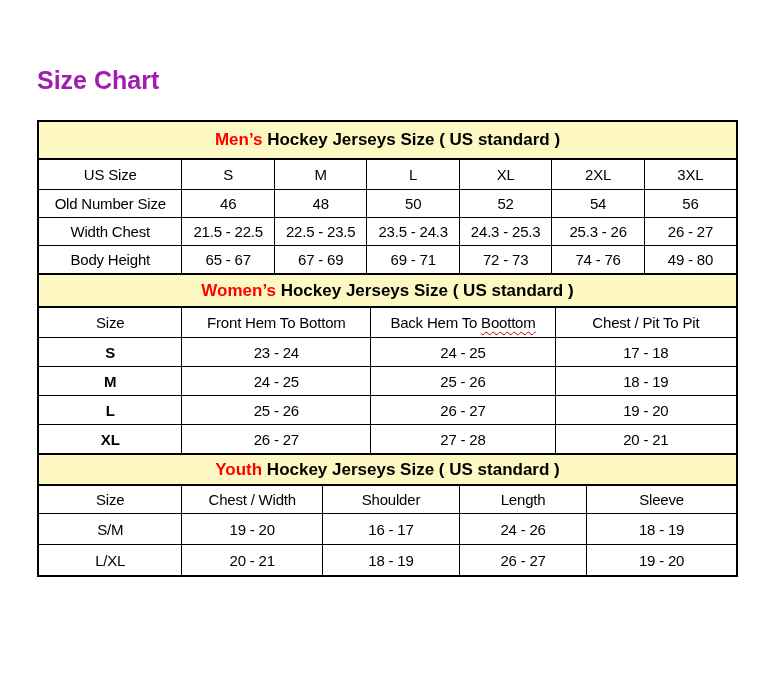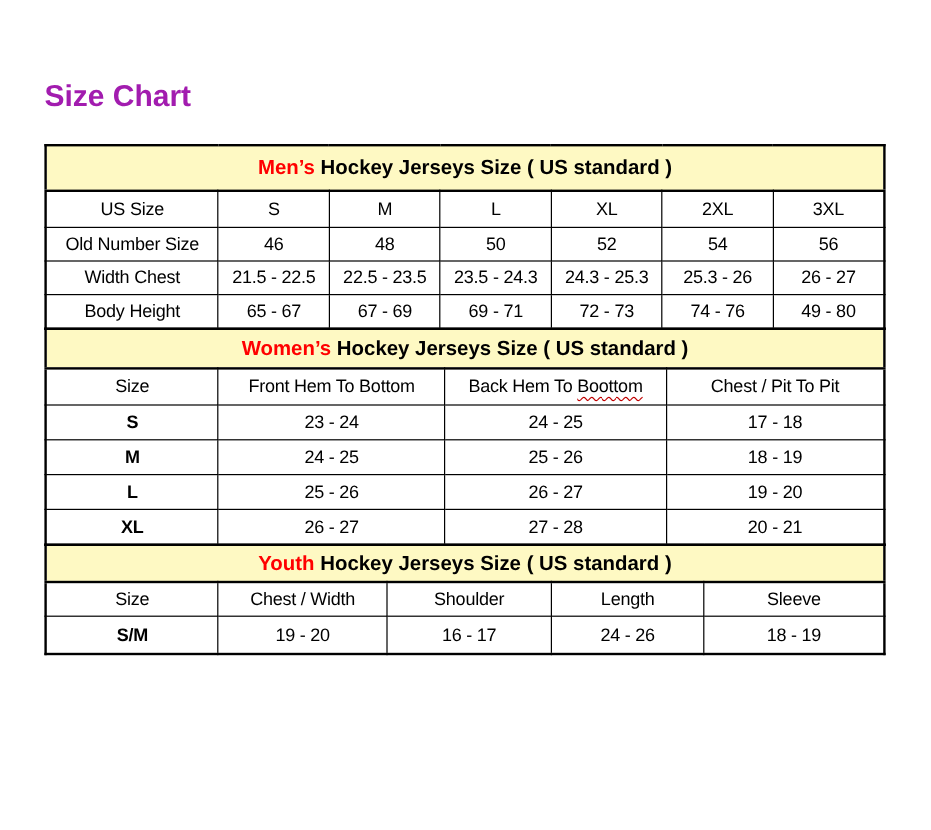--- a/index.html
+++ b/index.html
@@ -37,21 +37,21 @@
   .band-mens td   { height: 36px; }
   .band-womens td { height: 31px; }
   .band-youth td  { height: 29px; }
   .mens th   { height: 29px; }
   .mens tr.data td   { height: 27px; }
   .womens th { height: 29px; }
   .womens tr.data td { height: 28px; }
   .womens tr.data td:first-child { font-weight: 700; }
   .youth th  { height: 27px; }
   .youth tr.data td  { height: 30px; }
-  .youth tr.data td:first-child { font-weight: 700; }
+  .youth tr.data td:first-child { font-weight: 400; }
   .squiggle {
     text-decoration: underline;
     text-decoration-style: wavy;
     text-decoration-color: #C00000;
     text-decoration-thickness: 1px;
     text-underline-offset: 3px;
   }
 </style>
 </head>
 <body>
@@ -176,16 +176,23 @@
       <th>Length</th>
       <th>Sleeve</th>
     </tr>
     <tr class="data">
       <td>S/M</td>
       <td>19 - 20</td>
       <td>16 - 17</td>
       <td>24 - 26</td>
       <td>18 - 19</td>
     </tr>
+    <tr class="data">
+      <td>L/XL</td>
+      <td>20 - 21</td>
+      <td>18 - 19</td>
+      <td>26 - 27</td>
+      <td>19 - 20</td>
+    </tr>
   </tbody>
     </table>
 
 </div>
 
 </body></html>

